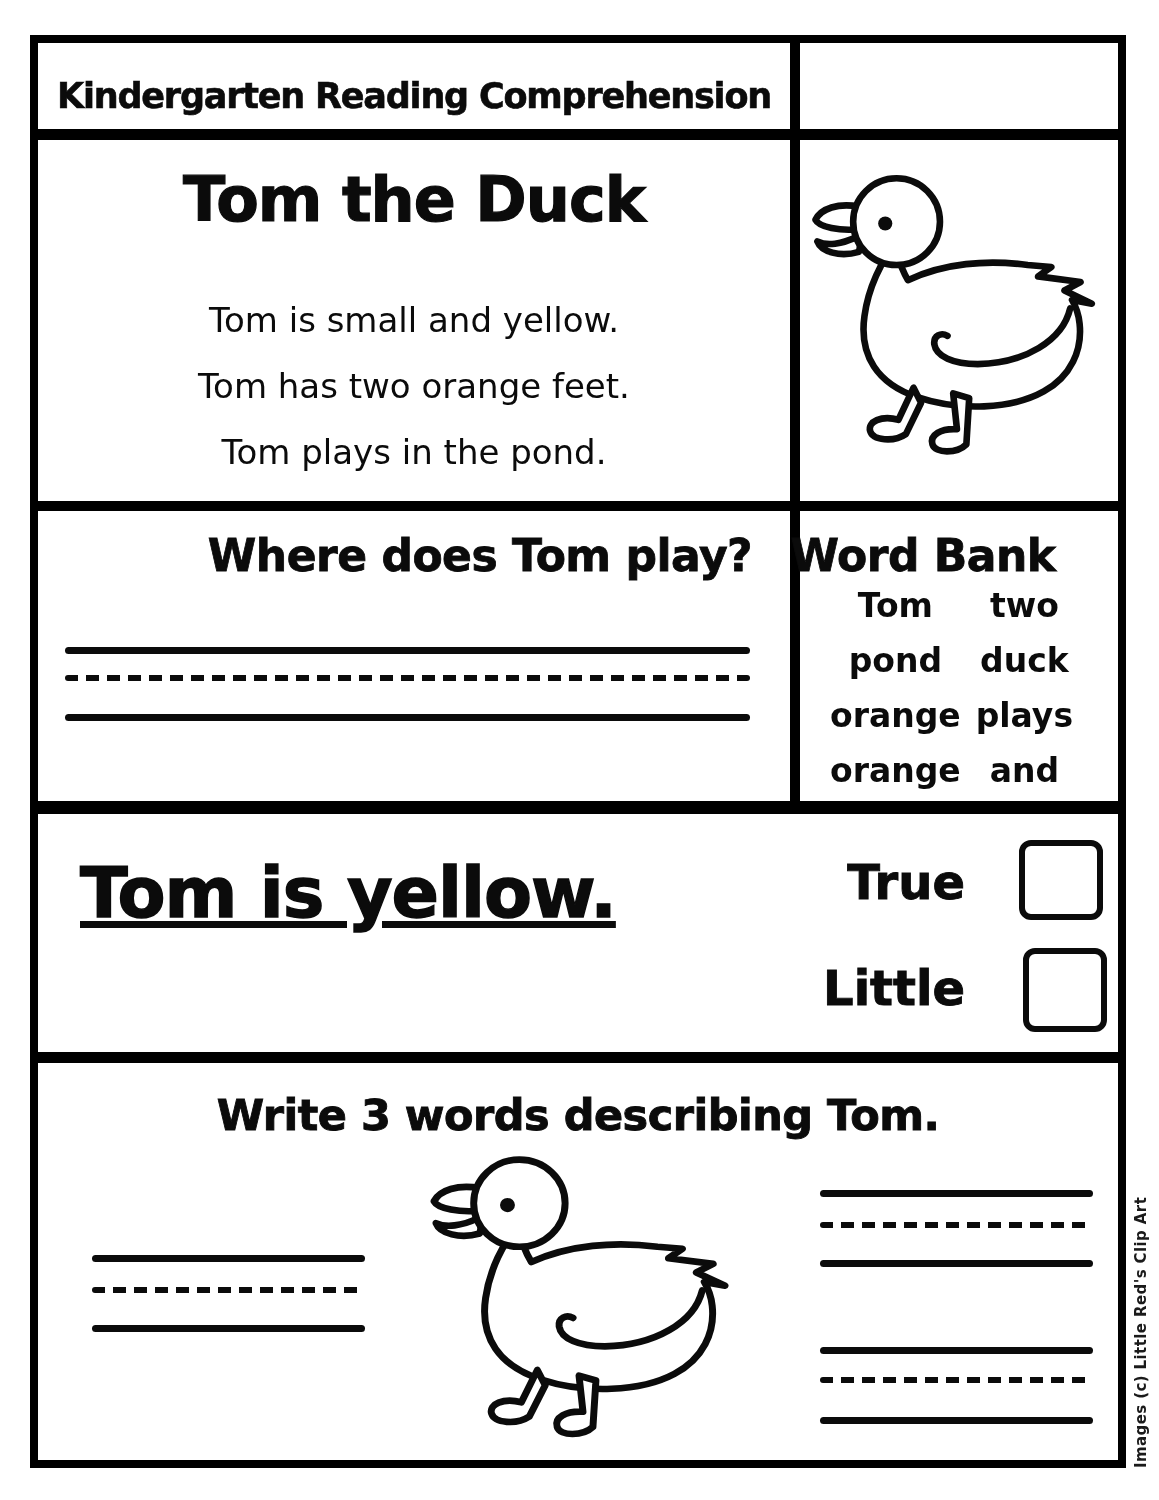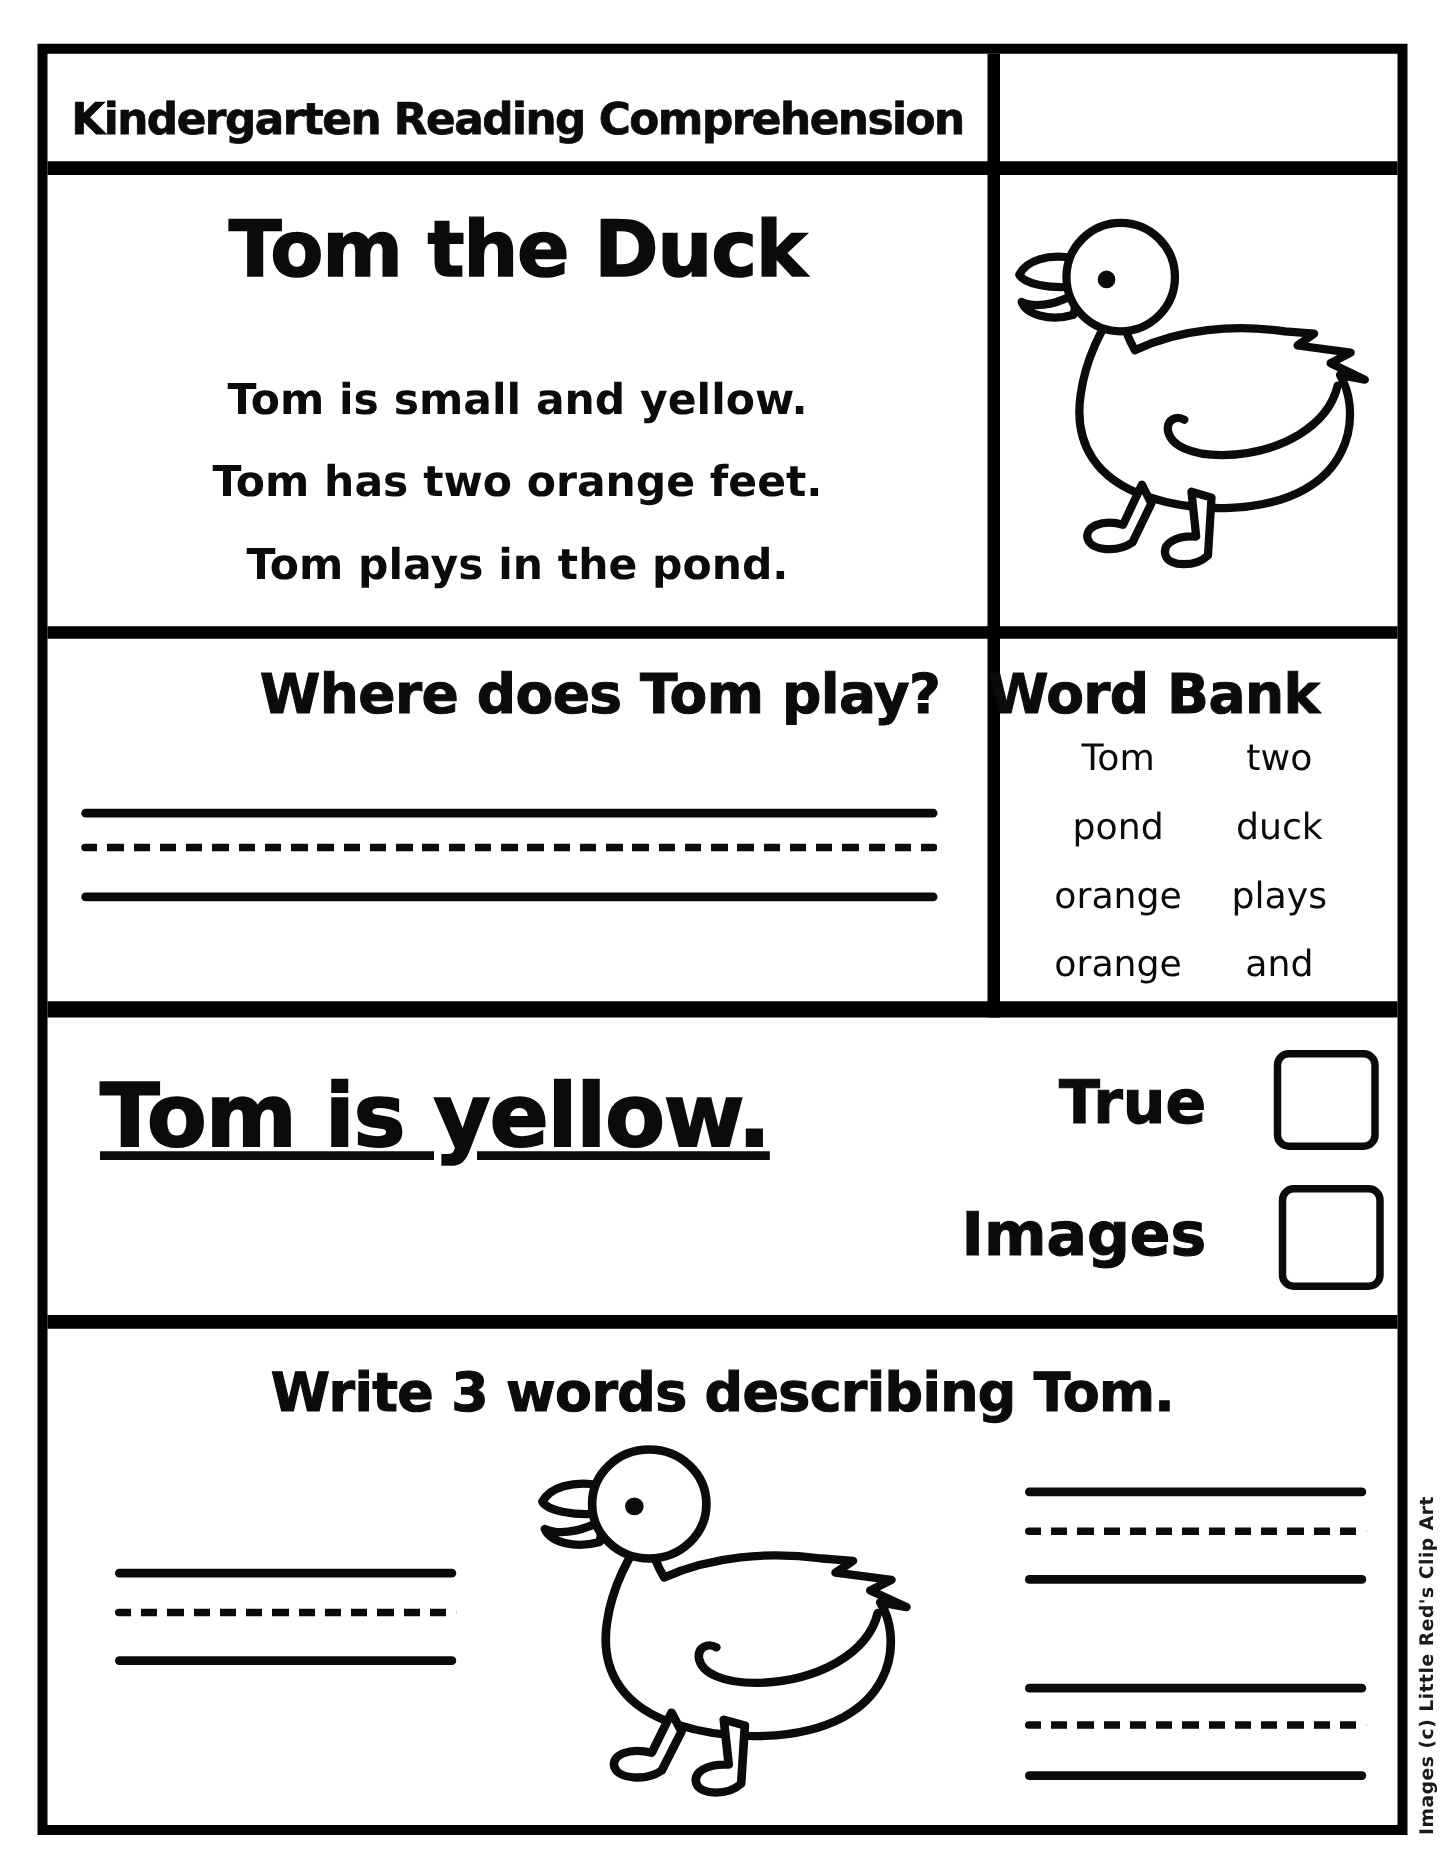--- a/index.html
+++ b/index.html
@@ -27,35 +27,35 @@
   .logo-icon { width:74px; height:74px; margin-left:15px; flex:none; }
   .logo-text { margin-left:7px; line-height:1; }
   .logo-line1 { font-weight:bold; font-size:29px; letter-spacing:-0.5px; -webkit-text-stroke:0.8px #111; }
   .logo-line2 { font-weight:bold; font-size:24px; letter-spacing:-0.3px; margin-top:3px; -webkit-text-stroke:0.7px #111; }
 
   
   .story-title { position:absolute; left:38px; top:160px; width:752px; text-align:center;
                  font-weight:bold; font-size:62px; line-height:80px; letter-spacing:-1px;
                  -webkit-text-stroke:1.2px #0b0b0b; }
   .story-lines { position:absolute; left:38px; top:287px; width:752px; text-align:center;
-                 font-weight:bold; font-size:34px; line-height:66px; letter-spacing:0px; }
+                 font-weight:normal; font-size:34px; line-height:66px; letter-spacing:0px; }
   .duck-top { position:absolute; left:806px; top:170px; width:300px; height:292px; }
   .duck-bottom { position:absolute; left:424px; top:1152px; width:316px; height:292px; }
 
   
   .question-prompt { position:absolute; left:38px; top:522px; width:884px; text-align:center;
                      font-weight:bold; font-size:44px; line-height:68px; letter-spacing:-0.5px;
                      -webkit-text-stroke:0.8px #0b0b0b; }
   .wordbank-title { position:absolute; left:764px; top:522px; width:318px; text-align:center;
                     font-weight:bold; font-size:44px; line-height:68px; letter-spacing:-0.5px;
                     -webkit-text-stroke:0.8px #0b0b0b; }
   .wordbank-grid { position:absolute; left:800px; top:578px; width:318px; padding:0 30px;
                    display:grid; grid-template-columns:1fr 1fr; grid-auto-rows:55px; }
   .wordbank-word { display:flex; align-items:center; justify-content:center;
-                   font-weight:normal; font-size:29px; }
+                   font-weight:bold; font-size:33px; }
 
   
   .line-solid  { position:absolute; height:7px; background:#0b0b0b; border-radius:4px; }
   .line-dashed { position:absolute; height:6px; border-radius:3px;
                  background:repeating-linear-gradient(90deg,#0b0b0b 0 13px,transparent 13px 21px); }
 
   
   .statement { position:absolute; left:80px; top:848px; width:660px; font-weight:bold;
                font-size:70px; line-height:90px; letter-spacing:-1px;text-decoration:underline;
                -webkit-text-stroke:1.4px #0b0b0b; }
@@ -137,21 +137,21 @@
     <span class="wordbank-word">pond</span>
     <span class="wordbank-word">duck</span>
     <span class="wordbank-word">orange</span>
     <span class="wordbank-word">plays</span>
     <span class="wordbank-word">orange</span>
     <span class="wordbank-word">and</span>
   </div>
 
   <div class="statement">Tom is yellow.</div>
   <div class="tf-label tf-true">True</div>
-  <div class="tf-label tf-false">Images</div>
+  <div class="tf-label tf-false">Little</div>
   <div class="checkbox cb-true"></div>
   <div class="checkbox cb-false"></div>
 
   <div class="write-prompt">Write 3 words describing Tom.</div>
 
   <svg class="duck-bottom" viewBox="6 22 318 308" preserveAspectRatio="none">
     <use href="#duckShape"></use>
   </svg>
 
   <div>

